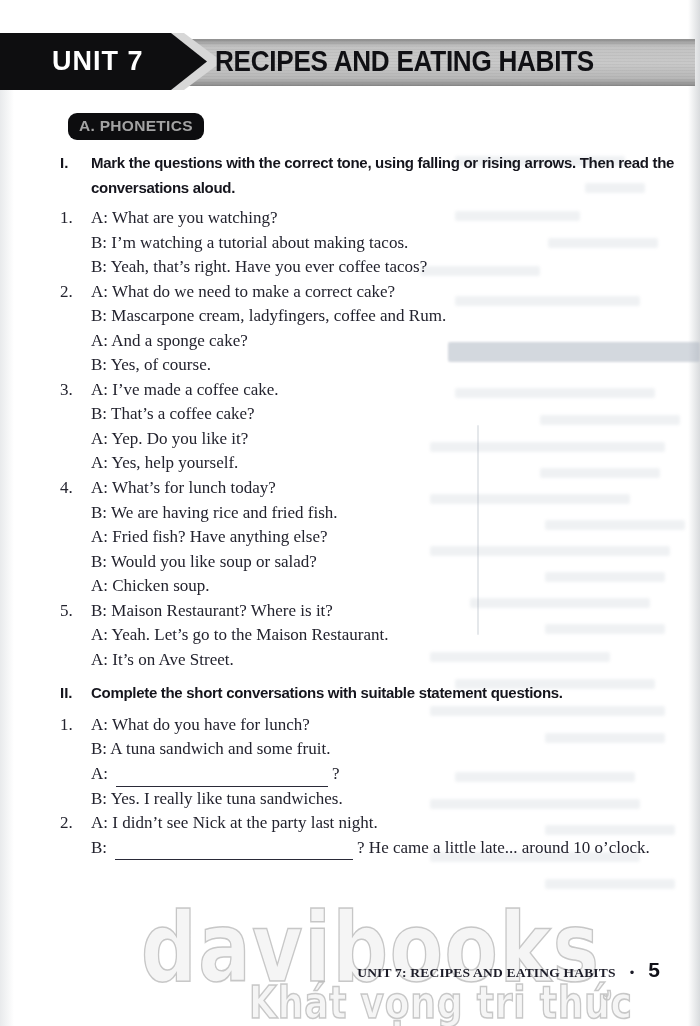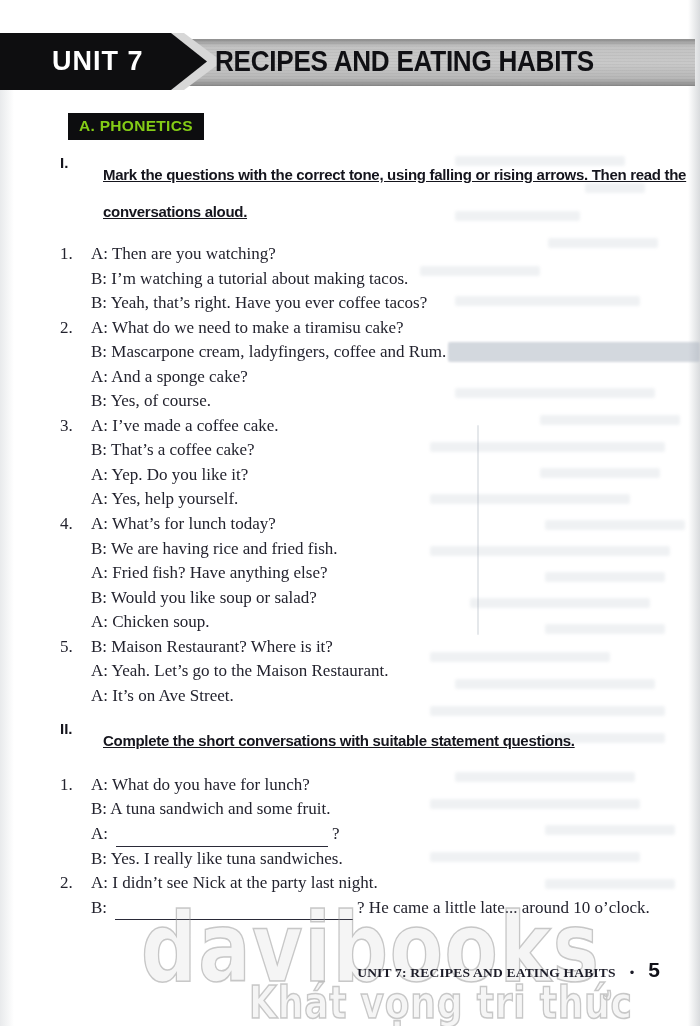--- a/index.html
+++ b/index.html
@@ -28,28 +28,28 @@
   .banner-chevron{position:absolute;left:0;top:0;bottom:0;width:222px;background:#d7d7d7;
     clip-path:polygon(0 0,184px 0,222px 50%,184px 100%,0 100%);}
   .banner-black{position:absolute;left:0;top:0;bottom:0;width:207px;background:#0e0e10;
     clip-path:polygon(0 0,171px 0,207px 50%,171px 100%,0 100%);}
   .banner-unit{position:absolute;left:52px;top:50%;transform:translateY(-52%);
     color:#ffffff;font-weight:bold;font-size:27px;letter-spacing:1px;}
   .banner-title{position:absolute;left:215px;top:50%;transform:translateY(-52%) scaleX(.9);transform-origin:left center;
     color:#101014;font-weight:bold;font-size:29px;letter-spacing:-.3px;white-space:nowrap;}
 
   
-  .section-label{position:absolute;left:68px;top:113px;background:#0d0d0f;color:#84cc16;
-    font-weight:bold;font-size:15.5px;letter-spacing:.3px;padding:4px 11px 5px 11px;}
+  .section-label{position:absolute;left:68px;top:113px;background:#0d0d0f;color:#a3a3a3;
+    font-weight:bold;font-size:15.5px;letter-spacing:.3px;padding:4px 11px 5px 11px;border-radius:9px;}
 
   
   .content{position:absolute;left:60px;top:151px;width:616px;color:#23232e;}
   .ex-head{display:flex;}
   .ex-num{width:31px;flex:none;font-weight:bold;font-size:15px;line-height:24.5px;color:#15151d;}
-  .instr{margin:12px;font-weight:bold;font-size:15px;line-height:24.5px;letter-spacing:-.3px;color:#15151d;white-space:nowrap;text-decoration:underline;}
+  .instr{margin:0;font-weight:bold;font-size:15px;line-height:24.5px;letter-spacing:-.3px;color:#15151d;white-space:nowrap;}
   .items{margin-top:6px;}
   .item{display:flex;}
   .dnum{width:31px;flex:none;font-family:"Liberation Serif",serif;font-size:17px;line-height:24.55px;}
   .dlines{flex:1;min-width:0;}
   .dl{margin:0;font-family:"Liberation Serif",serif;font-size:17px;line-height:24.55px;white-space:nowrap;}
   .ex2{margin-top:9px;}
   .ex2 .items{margin-top:7px;}
   .blank{display:inline-block;height:1.05em;border-bottom:1.5px solid #2a2a38;vertical-align:bottom;margin:0 4px 0 8px;}
   .blank.w1{width:212px;}
   .blank.w2{width:238px;}
@@ -119,29 +119,29 @@
         <span class="ex-num">I.</span>
         <div>
           <p class="instr">Mark the questions with the correct tone, using falling or rising arrows. Then read the</p>
           <p class="instr">conversations aloud.</p>
         </div>
       </div>
       <div class="items">
         <div class="item">
           <span class="dnum">1.</span>
           <div class="dlines">
-            <p class="dl">A: Then are you watching?</p>
+            <p class="dl">A: What are you watching?</p>
             <p class="dl">B: I’m watching a tutorial about making tacos.</p>
             <p class="dl">B: Yeah, that’s right. Have you ever coffee tacos?</p>
           </div>
         </div>
         <div class="item">
           <span class="dnum">2.</span>
           <div class="dlines">
-            <p class="dl">A: What do we need to make a tiramisu cake?</p>
+            <p class="dl">A: What do we need to make a correct cake?</p>
             <p class="dl">B: Mascarpone cream, ladyfingers, coffee and Rum.</p>
             <p class="dl">A: And a sponge cake?</p>
             <p class="dl">B: Yes, of course.</p>
           </div>
         </div>
         <div class="item">
           <span class="dnum">3.</span>
           <div class="dlines">
             <p class="dl">A: I’ve made a coffee cake.</p>
             <p class="dl">B: That’s a coffee cake?</p>

